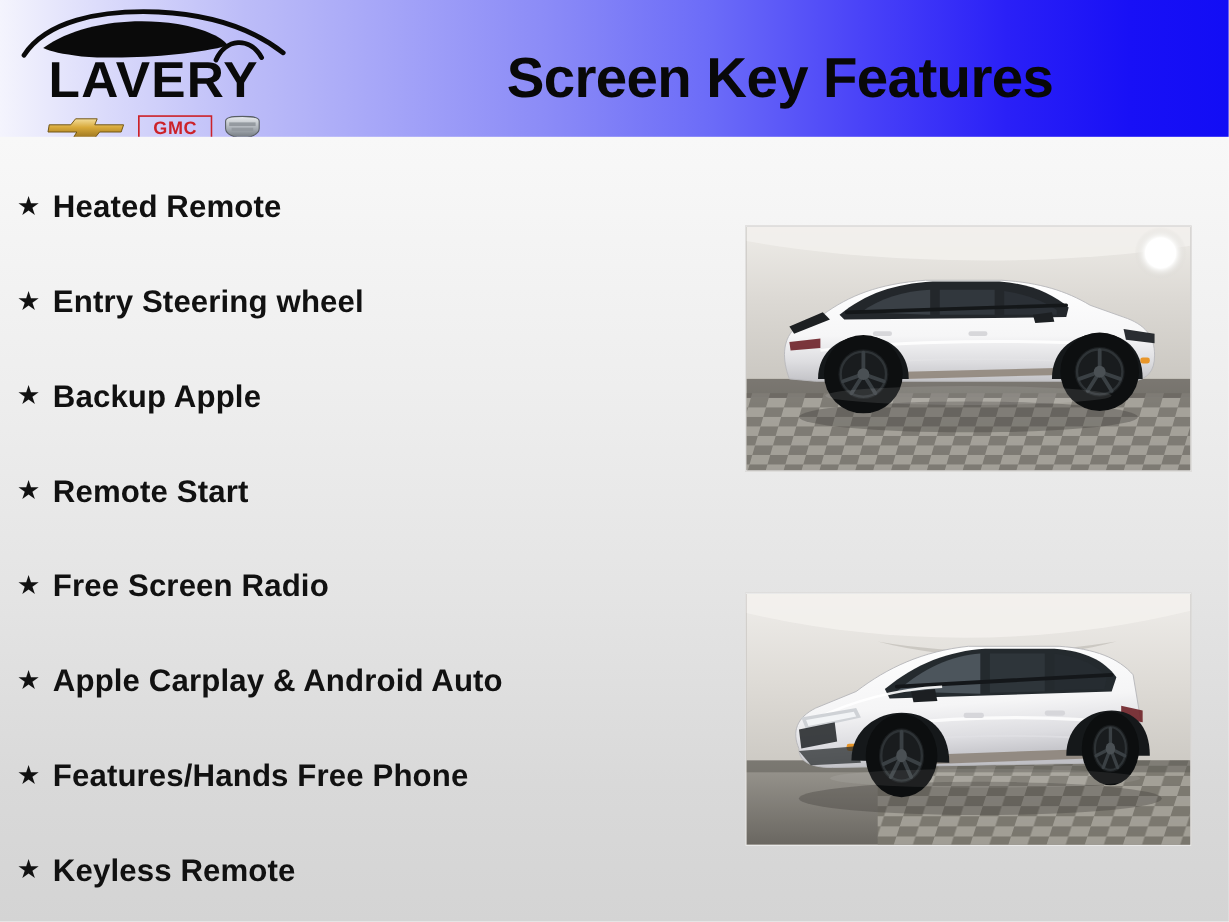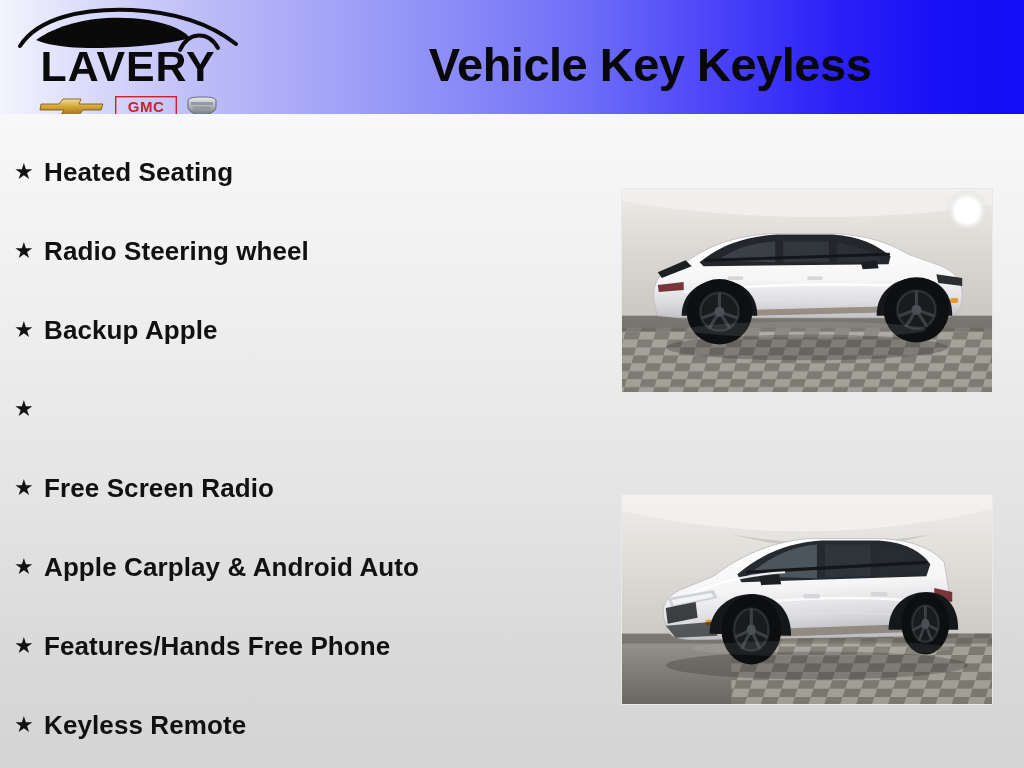--- a/index.html
+++ b/index.html
@@ -168,38 +168,39 @@
           </defs>
           <path d="M1 5 C 1 2, 5 1, 15 1 C 25 1, 29 2, 29 5 L 29 11 C 29 16, 21 19, 15 19 C 9 19, 1 16, 1 11 Z" fill="url(#silv)" stroke="#585e64" stroke-width="0.9"></path>
           <rect x="4" y="6" width="22" height="3" fill="#8d9399" opacity="0.85"></rect>
           <rect x="6" y="10.5" width="18" height="2.6" fill="#8d9399" opacity="0.7"></rect>
         </svg>
       </span>
 
     </div>
   </div>
 
-  <div id="header-title">Vehicle Key Keyless</div>
+  <div id="header-title">Screen Key Features</div>
 </div>
 
 <div id="feature-list">
     <div class="feature-item" style="top: 25px;">
       <span class="feature-bullet">★</span>
-      <span class="feature-label">Heated Seating</span>
+      <span class="feature-label">Heated Remote</span>
     </div>
     <div class="feature-item" style="top: 104px;">
       <span class="feature-bullet">★</span>
-      <span class="feature-label">Radio Steering wheel</span>
+      <span class="feature-label">Entry Steering wheel</span>
     </div>
     <div class="feature-item" style="top: 183px;">
       <span class="feature-bullet">★</span>
       <span class="feature-label">Backup Apple</span>
     </div>
     <div class="feature-item" style="top: 262px;">
       <span class="feature-bullet">★</span>
+      <span class="feature-label">Remote Start</span>
     </div>
     <div class="feature-item" style="top: 341px;">
       <span class="feature-bullet">★</span>
       <span class="feature-label">Free Screen Radio</span>
     </div>
     <div class="feature-item" style="top: 420px;">
       <span class="feature-bullet">★</span>
       <span class="feature-label">Apple Carplay &amp; Android Auto</span>
     </div>
     <div class="feature-item" style="top: 499px;">

